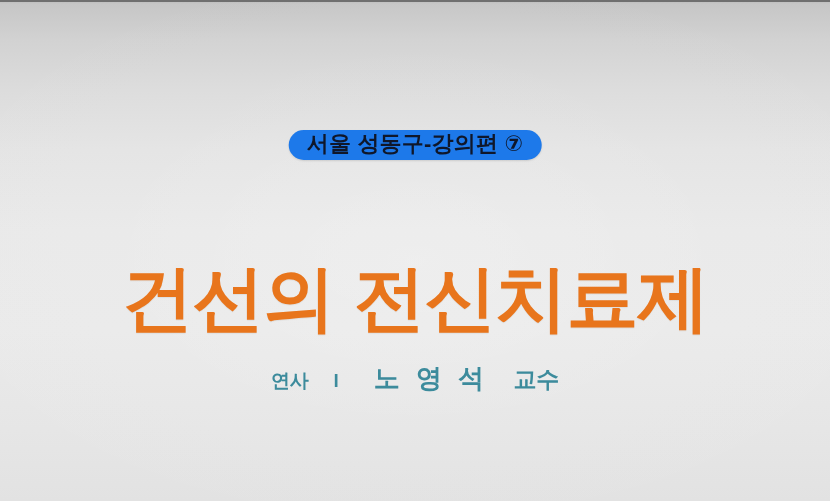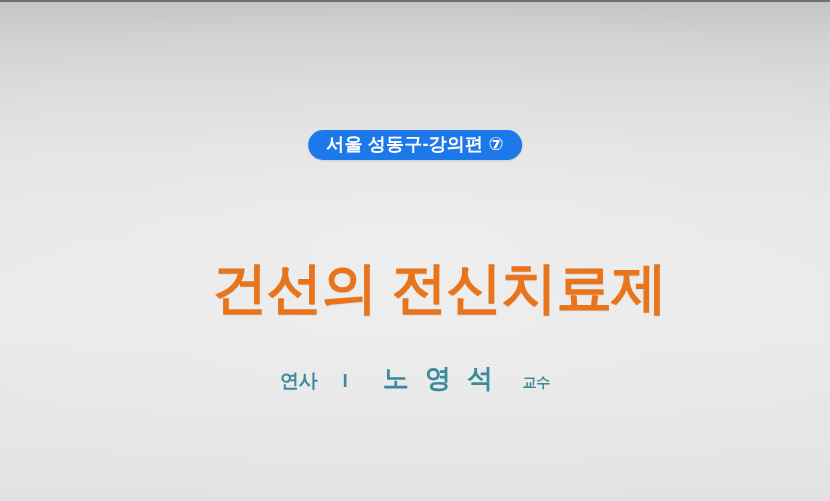--- a/index.html
+++ b/index.html
@@ -58,44 +58,43 @@
     flex-direction: column;
     align-items: center;
   }
 
   .badge {
     position: absolute;
     top: 130px;
     left: 50%;
     transform: translateX(-50%);
     background: #1d79ea;
-    color: #ffffff;
+    color: #0f172a;
     border-radius: 16px;
     padding: 4px 18px 6px 18px;
-    font-size: 18px;
+    font-size: 22px;
     font-weight: 700;
     letter-spacing: 0.2px;
     line-height: 20px;
     white-space: nowrap;
     box-shadow: 0 1px 2px rgba(0,0,0,0.12);
   }
 
   .title {
     position: absolute;
     top: 218px;
     left: 50%;
     transform: translateX(-50%);
     color: #e8751c;
-    font-size: 56px;
+    font-size: 72px;
     font-weight: 700;
     letter-spacing: -1px;
     line-height: 64px;
     white-space: nowrap;
     text-shadow: 0 1px 1px rgba(0,0,0,0.06);
-    margin-left: 24px;
   }
 
   .speaker {
     position: absolute;
     top: 366px;
     left: 50%;
     transform: translateX(-50%);
     color: #3c8b9c;
     font-size: 19px;
     font-weight: 700;
@@ -103,21 +102,21 @@
     white-space: nowrap;
     display: flex;
     align-items: baseline;
     gap: 21px;
   }
 
   .speaker .label      { letter-spacing: -0.3px; }
   .speaker .divider    { padding: 0 5px 0 4px; font-weight: 700; }
   .speaker .affiliation{ letter-spacing: -0.5px; }
   .speaker .name       { padding-left: 9px; letter-spacing: 4.5px; font-size: 26px; }
-  .speaker .honorific  { padding-left: 4px; font-size: 14px; letter-spacing: -0.3px; }
+  .speaker .honorific  { padding-left: 4px; font-size: 23px; letter-spacing: -0.3px; }
 </style>
 </head>
 <body>
 
 <div class="slide">
 
   <div class="top-rule"></div>
 
   <div class="content">
 

